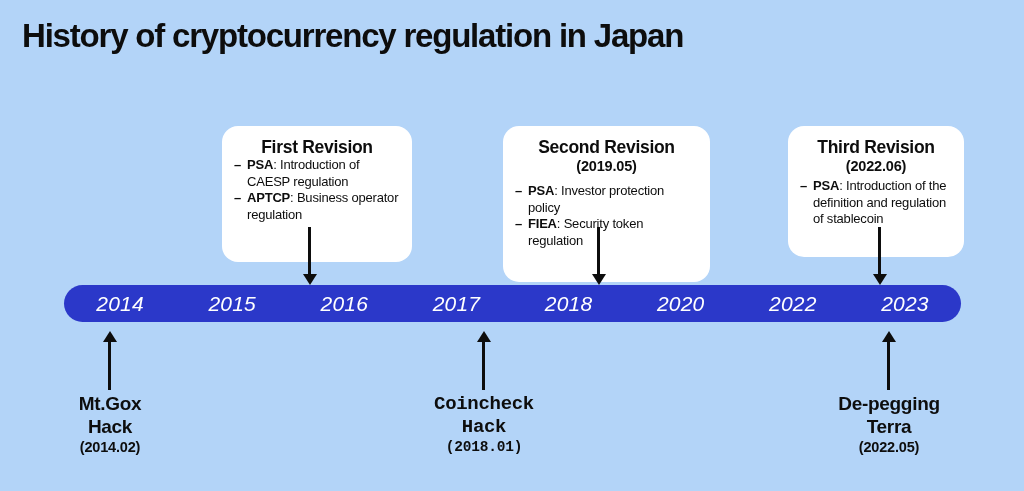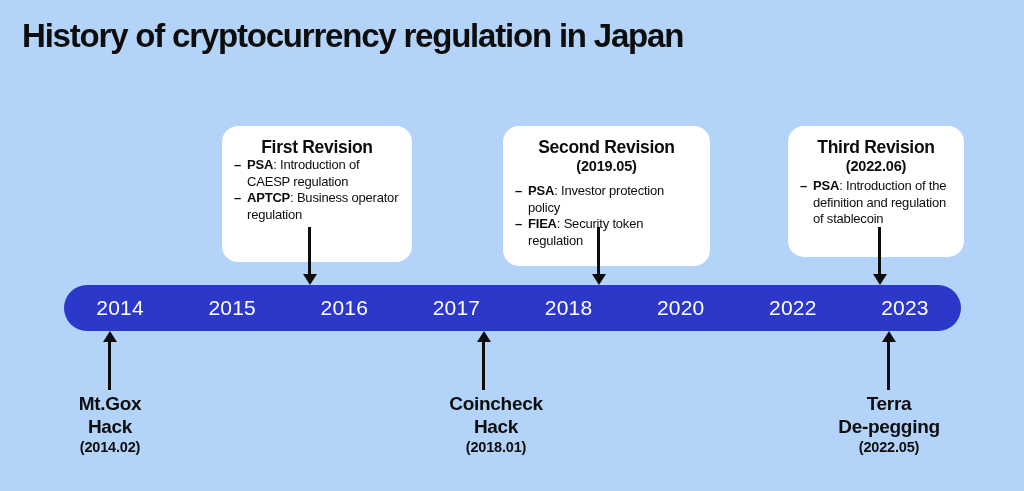--- a/index.html
+++ b/index.html
@@ -27,21 +27,21 @@
   
   .rev-box{
     position:absolute;top:86px;
     background:var(--card-bg);
     border-radius:16px;
     padding:11px 12px 24px 12px;
     color:var(--ink);
     margin-top:40px;
   }
   .rev-box.b1{left:222px;width:190px;height:136px;}
-  .rev-box.b2{left:503px;width:207px;height:140px;}
+  .rev-box.b2{left:503px;width:207px;height:156px;}
   .rev-box.b3{left:788px;width:176px;height:131px;}
   .rev-title{
     text-align:center;font-weight:bold;font-size:17.5px;line-height:20px;
     letter-spacing:-0.3px;
   }
   .rev-date{
     text-align:center;font-weight:bold;font-size:14.5px;line-height:18px;
     margin-bottom:8px;letter-spacing:-0.2px;
   }
   .rev-box.b3 .rev-date{margin-bottom:3px;}
@@ -62,37 +62,37 @@
   .arrow.down .head{border-top:11px solid var(--ink);}
   .arrow.up   .head{border-bottom:11px solid var(--ink);}
   .arrow.a-d1{left:302px;top:227px;height:58px;}
   .arrow.a-d2{left:591px;top:227px;height:58px;}
   .arrow.a-d3{left:872px;top:227px;height:58px;}
   .arrow.a-u1{left:102px;top:331px;height:59px;}
   .arrow.a-u2{left:476px;top:331px;height:59px;}
   .arrow.a-u3{left:881px;top:331px;height:59px;}
   
   .timeline-bar{
-    position:absolute;left:64px;top:285px;width:897px;height:46px;
+    position:absolute;left:64px;top:285px;width:897px;height:37px;
     background:var(--timeline-bar);
     border-radius:23px;
-    display:flex;align-items:center;
+    display:flex;align-items:center;font-style:italic;
   }
   .year{
     flex:1;text-align:center;
     color:var(--year-text);font-size:21px;letter-spacing:0.2px;
   }
   
   .event{
     position:absolute;top:393px;
     transform:translateX(-50%);
     text-align:center;color:var(--ink);white-space:nowrap;
   }
   .event.e1{left:110px;}
-  .event.e2{left:496px;}
+  .event.e2{left:484px;font-family:Liberation Mono, monospace;}
   .event.e3{left:889px;}
   .event-name{font-weight:bold;font-size:19px;line-height:22.5px;letter-spacing:-0.3px;}
   .event-date{font-weight:bold;font-size:14.5px;line-height:19px;letter-spacing:-0.2px;}
 </style>
 </head>
 <body>
 
 <div class="canvas">
 
   <h1 class="page-title">History of cryptocurrency regulation in Japan</h1>
@@ -178,18 +178,18 @@
     <div class="event-name">Mt.Gox</div>
     <div class="event-name">Hack</div>
     <div class="event-date">(2014.02)</div>
   </div>
   <div class="event e2">
     <div class="event-name">Coincheck</div>
     <div class="event-name">Hack</div>
     <div class="event-date">(2018.01)</div>
   </div>
   <div class="event e3">
+    <div class="event-name">De-pegging</div>
     <div class="event-name">Terra</div>
-    <div class="event-name">De-pegging</div>
     <div class="event-date">(2022.05)</div>
   </div>
 
 </div>
 
 </body></html>

